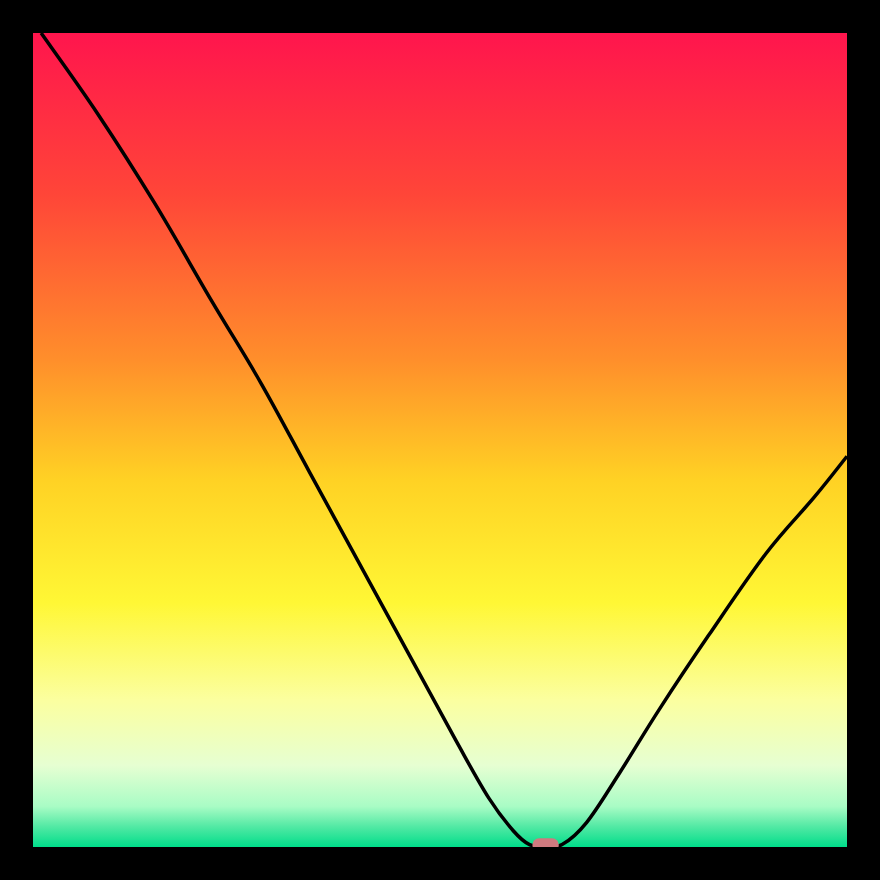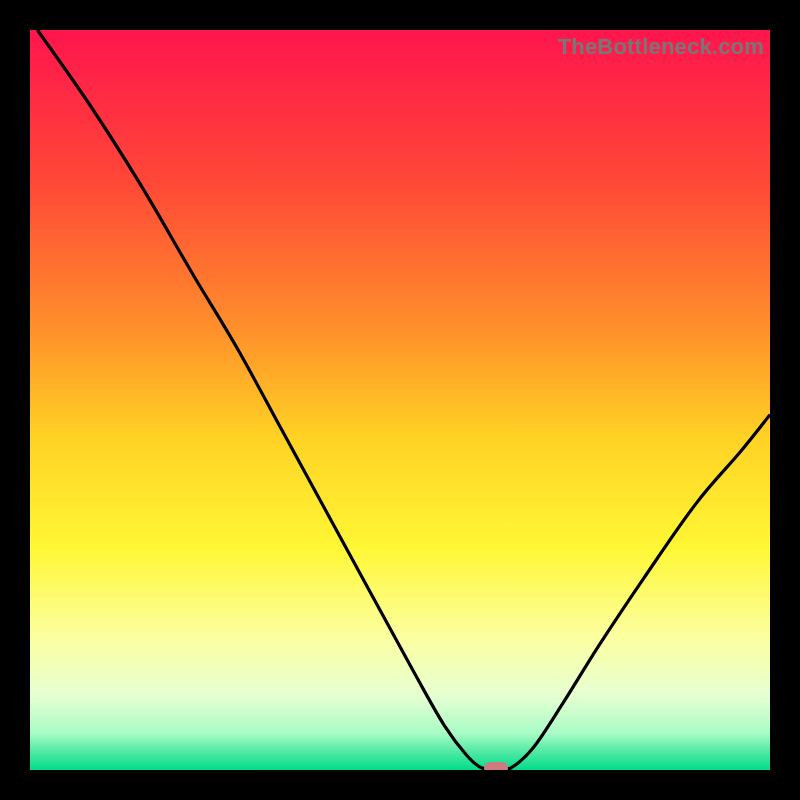--- a/index.html
+++ b/index.html
@@ -70,21 +70,20 @@
             <stop offset="82.00%" stop-color="#fbffa0"></stop>
             <stop offset="90.00%" stop-color="#e6ffd2"></stop>
             <stop offset="95.00%" stop-color="#a9fcc5"></stop>
             <stop offset="97.50%" stop-color="#52e9a4"></stop>
             <stop offset="100.00%" stop-color="#00dd8a"></stop>
           </linearGradient>
       </defs>
       <rect x="0" y="0" width="740" height="740" fill="url(#bg-grad)"></rect>
     </svg>
 
-    <div class="watermark">TheBottleneck.com</div>
 
     <svg class="curve-svg" viewBox="0 0 740 740" preserveAspectRatio="none">
       <path id="curve-path" fill="none" stroke="#000000" stroke-width="3.2" stroke-linejoin="round" d="M 7.40 0.00 C 16.72 13.32, 40.55 46.03, 59.20 74.00 C 77.85 101.97, 92.35 124.76, 111.00 155.40 C 129.65 186.04, 145.48 214.90, 162.80 244.20 C 180.12 273.50, 191.22 290.23, 207.20 318.20 C 223.18 346.17, 235.62 370.30, 251.60 399.60 C 267.58 428.90, 280.02 451.70, 296.00 481.00 C 311.98 510.30, 324.42 533.10, 340.40 562.40 C 356.38 591.70, 371.48 619.82, 384.80 643.80 C 398.12 667.78, 405.08 680.95, 414.40 695.60 C 423.72 710.25, 429.94 717.61, 436.60 725.20 C 443.26 732.79, 446.07 735.38, 451.40 737.78 C 456.73 740.18, 460.87 738.52, 466.20 738.52 C 471.53 738.52, 474.34 741.51, 481.00 737.78 C 487.66 734.05, 493.88 729.39, 503.20 717.80 C 512.52 706.21, 520.81 692.05, 532.80 673.40 C 544.79 654.75, 555.15 636.84, 569.80 614.20 C 584.45 591.56, 596.88 572.91, 614.20 547.60 C 631.52 522.29, 648.68 496.24, 666.00 473.60 C 683.32 450.96, 697.08 437.78, 710.40 421.80 C 723.72 405.82, 734.67 391.46, 740.00 384.80"></path>
     </svg>
 
     <div class="marker" id="marker" style="left: 466.2px; top: 737.78px; background: rgb(207, 122, 127);"></div>
   </div>
 </div>
 
 </body></html>

